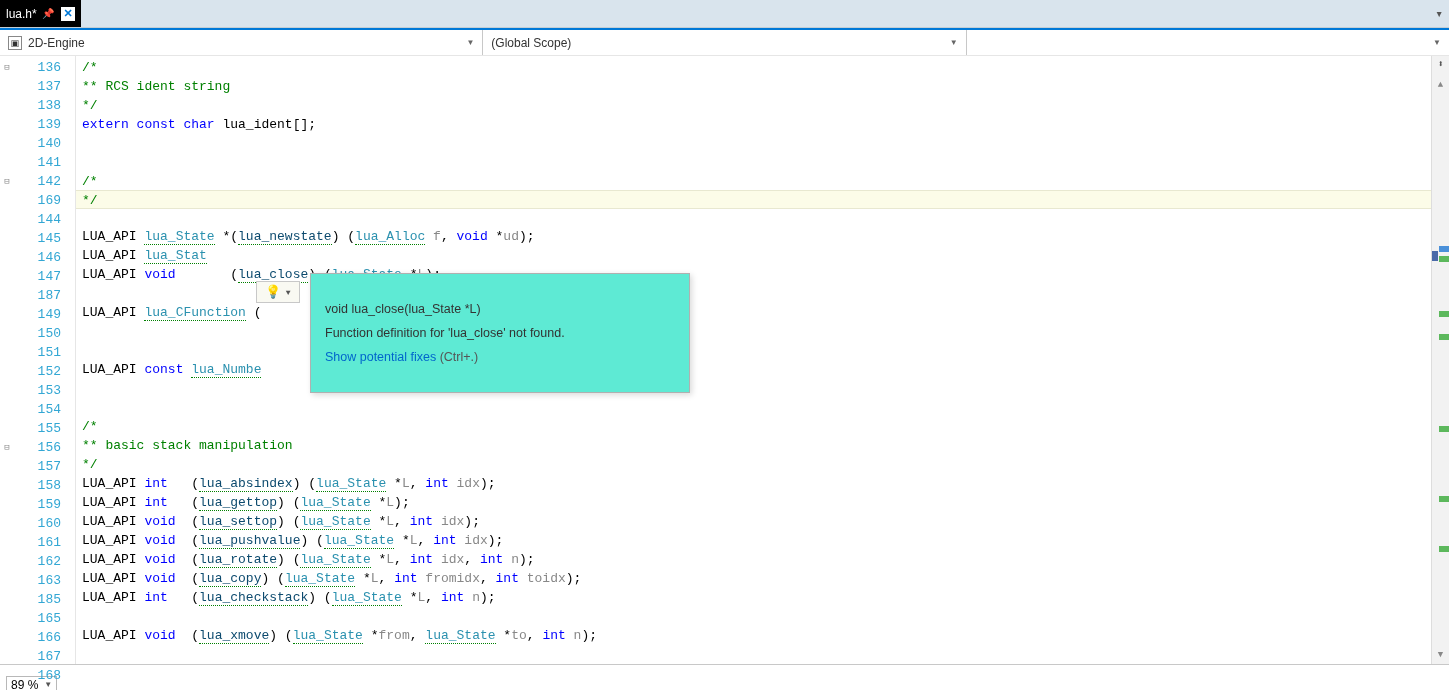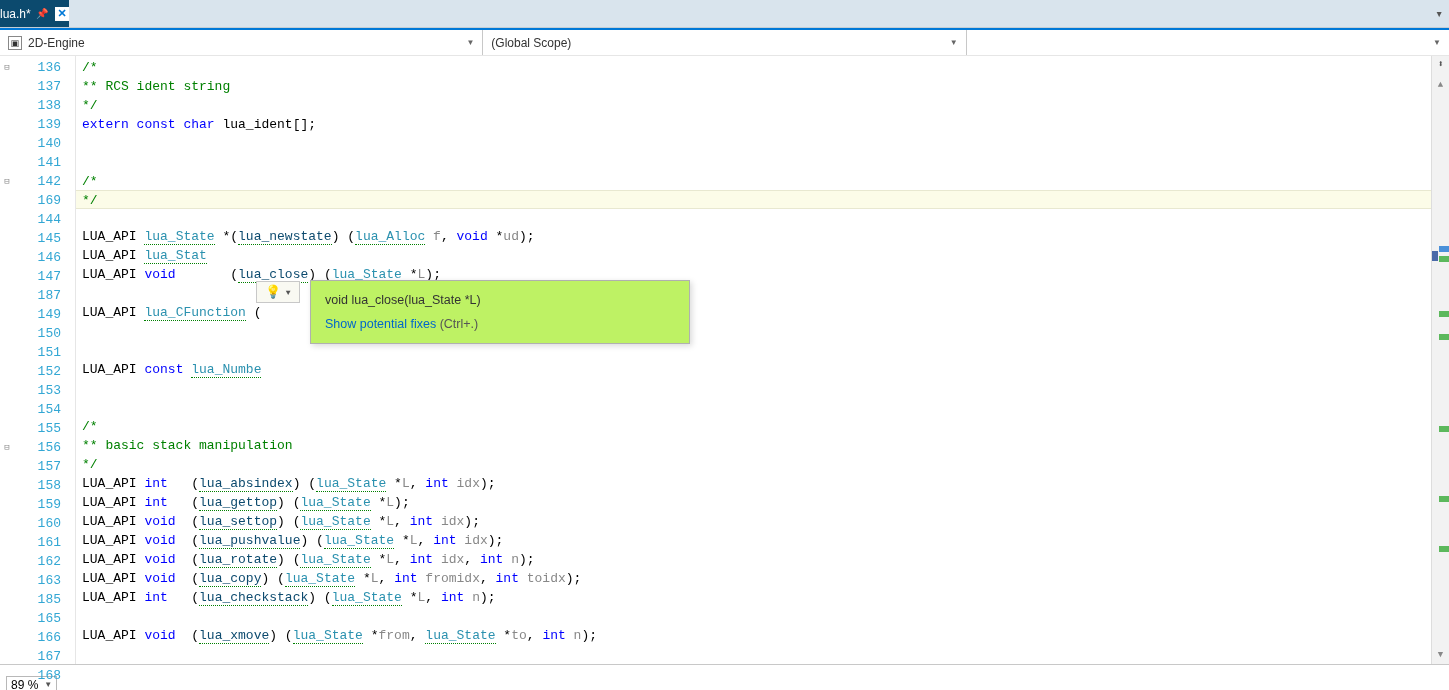--- a/index.html
+++ b/index.html
@@ -12,25 +12,25 @@
   height: 690px;
 }
 .tab-bar {
   height: 28px;
   background: #d9e4ed;
   display: flex;
   align-items: stretch;
   border-bottom: 1px solid #c3ced5;
 }
 .tab {
-  background: #0c4a6e;
+  background: #000000;
   color: #fff;
   display: flex;
   align-items: center;
-  padding: 0 0;
+  padding: 0 6px;
   font-family: 'Segoe UI', sans-serif;
   font-size: 12px;
   gap: 6px;
 }
 .tab .pin { font-size: 10px; }
 .tab .close-x {
   background: #fff;
   color: #0078d7;
   width: 14px;
   height: 14px;
@@ -137,29 +137,29 @@
 .tok-keyword { color: #0000ff; }
 .tok-type-u { color: #2b91af; border-bottom: 1px dotted #008000; font-family: Liberation Mono, monospace; }
 .tok-ident { color: #000; }
 .tok-param { color: #888; }
 .tok-punc { color: #000; }
 .tok-func-u { color: #0c4a6e; border-bottom: 1px dotted #008000; }
 
 .tooltip-popup {
   position: absolute;
   left: 234px;
-  top: 224px;
+  top: 217px;
   width: 380px;
-  background: #bef264;
+  background: #5eead4;
   border: 1px solid #b0b0b0;
   box-shadow: 2px 2px 6px rgba(0,0,0,0.15);
   font-family: 'Segoe UI', sans-serif;
   font-size: 12.5px;
   color: #333;
-  padding: 12px 14px;
+  padding: 28px 14px;
   z-index: 10;
 }
 .tooltip-popup .tt-sig { margin-bottom: 10px; }
 .tooltip-popup .tt-msg { margin-bottom: 10px; }
 .tooltip-popup .tt-fix a { color: #0066cc; text-decoration: none; cursor: pointer; }
 .tooltip-popup .tt-fix .shortcut { color: #555; }
 
 .lightbulb {
   position: absolute;
   left: 180px;
@@ -443,20 +443,21 @@
     </div>
   <div class="code-area" id="code">
 
     <div class="lightbulb">
       <span class="bulb">💡</span>
       <span class="dd">▼</span>
     </div>
 
     <div class="tooltip-popup">
       <div class="tt-sig">void lua_close(lua_State *L)</div>
+      <div class="tt-msg">Function definition for 'lua_close' not found.</div>
       <div class="tt-fix">
         <a>Show potential fixes</a>
         <span class="shortcut">(Ctrl+.)</span>
       </div>
     </div>
   <div class="code-line"><span class="tok-comment">/*</span></div>
       <div class="code-line"><span class="tok-comment">** RCS ident string</span></div>
       <div class="code-line"><span class="tok-comment">*/</span></div>
       <div class="code-line"><span class="tok-keyword">extern </span><span class="tok-keyword">const </span><span class="tok-keyword">char </span><span class="tok-ident">lua_ident</span><span class="tok-punc">[];</span></div>
       <div class="code-line"></div>

